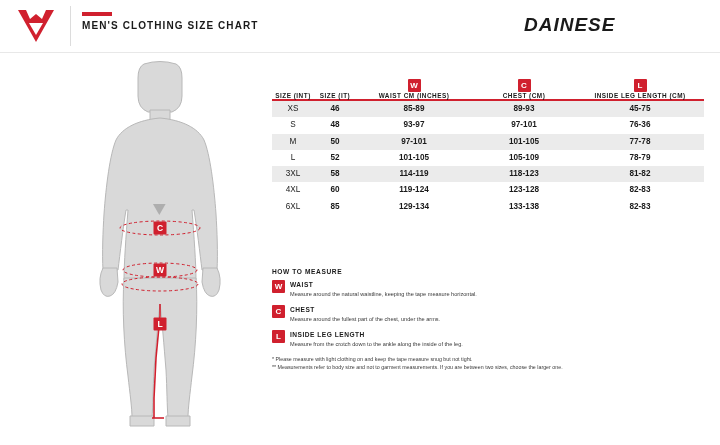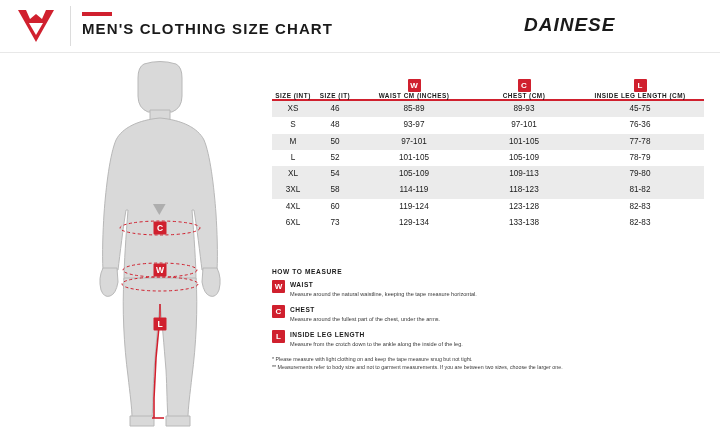--- a/index.html
+++ b/index.html
@@ -49,21 +49,21 @@
     left: 82px; top: 12px;
     width: 300px;
   }
   .title-bar {
     width: 30px;
     height: 4px;
     background: #d0202e;
     margin-bottom: 4px;
   }
   .header-title {
-    font-size: 15px;
+    font-size: 10px;
     font-weight: bold;
     letter-spacing: 1.1px;
     color: #1a1a1a;
     text-transform: uppercase;
     white-space: nowrap;
   }
 
   .brand-wordmark {
     position: absolute;
     right: 6px; top: 14px;
@@ -132,20 +132,21 @@
     padding: 0;
   }
 
   tbody tr td {
     font-size: 8.2px;
     color: #1a1a1a;
     text-align: center;
     height: 16.3px;
     line-height: 16.3px;
     white-space: nowrap;
+    font-weight: bold;
   }
   tbody tr.alt td {
     background: #ebebeb;
   }
   tbody tr td.sz {
     font-weight: normal;
   }
   .c-size { width: 42px; }
   .c-num  { width: 42px; }
   .c-w    { width: 116px; }
@@ -358,43 +359,36 @@
           <td>77-78</td>
         </tr>
         <tr>
           <td class="sz">L</td>
           <td>52</td>
           <td>101-105</td>
           <td>105-109</td>
           <td>78-79</td>
         </tr>
         <tr class="alt">
-          <td class="sz">XL</td>
-          <td>54</td>
-          <td>105-109</td>
-          <td>109-113</td>
-          <td>79-80</td>
-        </tr>
-        <tr class="alt">
           <td class="sz">3XL</td>
           <td>58</td>
           <td>114-119</td>
           <td>118-123</td>
           <td>81-82</td>
         </tr>
         <tr>
           <td class="sz">4XL</td>
           <td>60</td>
           <td>119-124</td>
           <td>123-128</td>
           <td>82-83</td>
         </tr>
         <tr>
           <td class="sz">6XL</td>
-          <td>73</td>
+          <td>85</td>
           <td>129-134</td>
           <td>133-138</td>
           <td>82-83</td>
         </tr>
       </tbody>
     </table>
   </div>
 
   <div class="legend">
     <div class="legend-title">HOW TO MEASURE</div>

